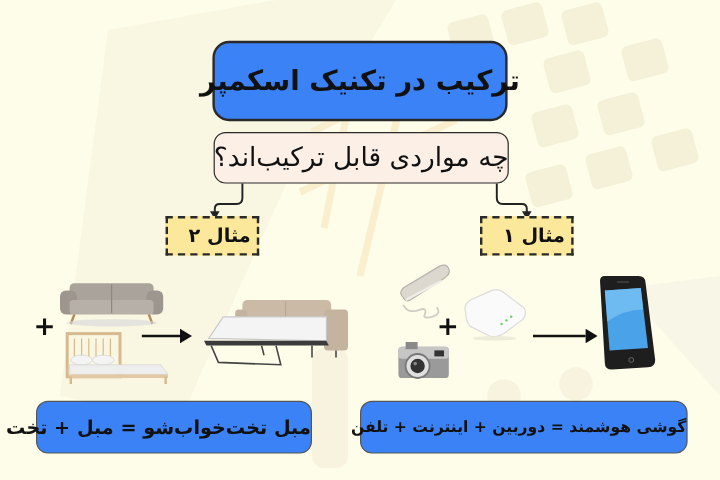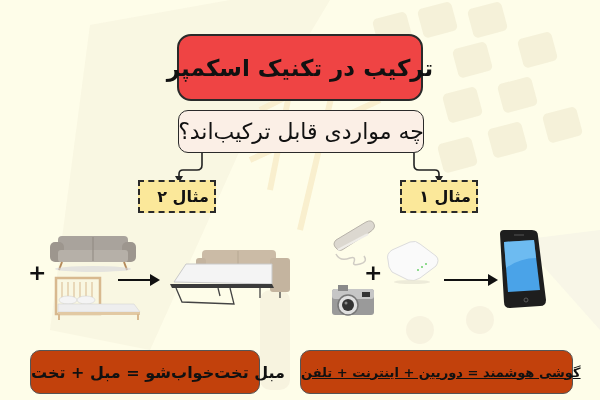--- a/index.html
+++ b/index.html
@@ -15,21 +15,21 @@
     }
     .box {
       position: absolute;
       border: 2px solid #2a2a2a;
       display: flex; align-items: center; justify-content: center;
       direction: rtl;
       white-space: nowrap;
     }
     .title-box {
       left: 177px; top: 34px; width: 246px; height: 67px;
-      background: #ef4444;
+      background: #3b82f6;
       border-radius: 14px;
       font-size: 23px; font-weight: bold;
     }
     .question-box {
       left: 178px; top: 110px; width: 246px; height: 43px;
       background: #fbefe6;
       border-radius: 10px;
       border-width: 1.5px;
       font-size: 22px;
     }
@@ -38,28 +38,28 @@
       background: #fbe89a;
       border: 2px dashed #2a2a2a;
       display: flex; align-items: center; justify-content: center;
       direction: rtl;
       font-size: 16px; font-weight: bold; padding-left: 12px;
     }
     .tag-2 { left: 138px; top: 180px; width: 78px; height: 33px; }
     .tag-1 { left: 400px; top: 180px; width: 78px; height: 33px; align-items: center; }
     .result-box {
       position: absolute;
-      background: #c2410c;
+      background: #3b82f6;
       border: 1.5px solid #555;
       border-radius: 10px;
-      display: flex; align-items: center; justify-content: flex-end;
-      direction: rtl; white-space: nowrap; margin-top: 16px;
+      display: flex; align-items: center; justify-content: flex-start;
+      direction: rtl; white-space: nowrap;
     }
     .result-left { left: 30px; top: 334px; width: 230px; height: 44px; font-size: 16px; font-weight: bold; }
-    .result-right { left: 300px; top: 334px; width: 273px; height: 44px; font-size: 13px; font-weight: bold; text-decoration: underline; }
+    .result-right { left: 300px; top: 334px; width: 273px; height: 44px; font-size: 13px; font-weight: bold; }
     .plus {
       position: absolute; font-size: 22px; font-weight: bold; line-height: 1;
     }
     .illus { position: absolute; }
   </style>
 </head>
 <body>
 
 <svg class="bg-watermark" width="600" height="400" viewBox="0 0 600 400">
   <path d="M90 25 L230 0 L330 0 L240 150 L150 350 L50 330 Z" fill="#f6f3de" opacity="0.7"></path>

